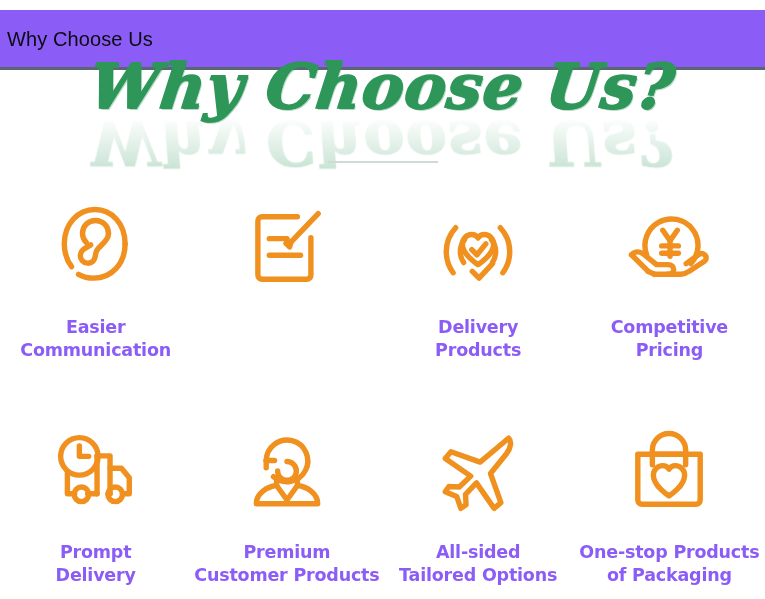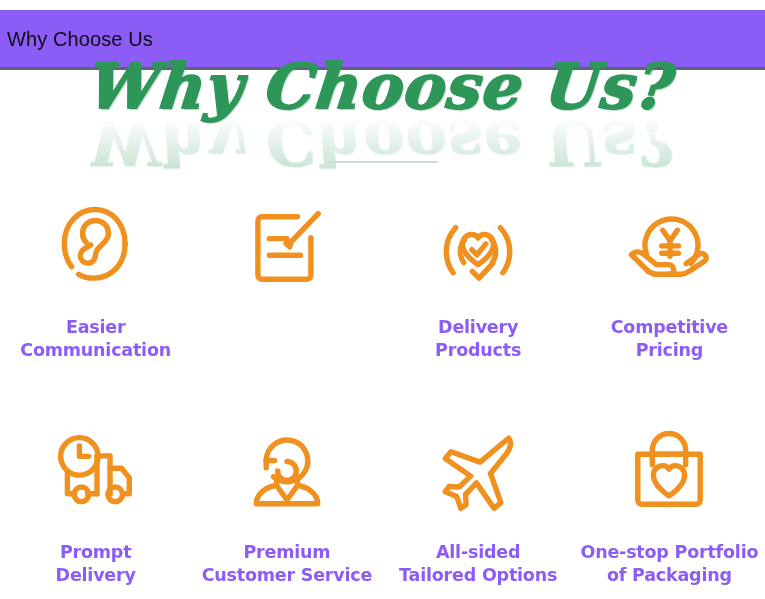--- a/index.html
+++ b/index.html
@@ -243,21 +243,21 @@
         <path d="M30 38a20 20 0 1 1 7 15.5"></path>
         <path d="M30 38v7"></path>
         <path d="M30 38h8"></path>
         <path d="M41 48a9 9 0 1 0 9-9"></path>
         <path d="M40 55v7"></path>
         <path d="M60 55v7"></path>
         <path d="M20.5 79.5c0-10 10.5-16.5 19.5-17.5l10 14 10-14c9 1 19.5 7.5 19.5 17.5z"></path>
       </svg>
     </div>
     <div class="cell-label">Premium
-Customer Service</div>
+Customer Products</div>
   </div>
 
   <div class="cell row2">
     <div class="icon-box">
       <svg viewBox="0 0 100 100" fill="none" stroke="#F0901E" stroke-width="5.2" stroke-linecap="round" stroke-linejoin="round">
         <path d="M79.5 16.5c3 3 2.5 9-2.5 15.5L62 50.5l10 28-6.5 5.5-17-24.5L38 70.5l.5 10-5 3.5-4-11.5-11-4.5 3.5-5 10 .5 11-10.5L18.5 36l5.5-6.5 28 10 18.5-15.5c6.5-5 6-5.5 9-7.5z"></path>
       </svg>
     </div>
     <div class="cell-label">All-sided
 Tailored Options</div>
@@ -265,17 +265,17 @@
 
   <div class="cell row2">
     <div class="icon-box">
       <svg viewBox="0 0 100 100" fill="none" stroke="#F0901E" stroke-width="5.2" stroke-linecap="round" stroke-linejoin="round">
         <path d="M20 32h60v44a4 4 0 0 1-4 4H24a4 4 0 0 1-4-4z"></path>
         <path d="M34 42V28a16 16 0 0 1 32 0v14"></path>
         <path d="M37 32h26"></path>
         <path d="M50 72s15-9.5 15-19.7c0-5.4-4-9.4-8.8-9.4-3.2 0-5.2 1.6-6.2 3.4-1-1.8-3-3.4-6.2-3.4-4.8 0-8.8 4-8.8 9.4C35 62.5 50 72 50 72z"></path>
       </svg>
     </div>
-    <div class="cell-label">One-stop Portfolio
+    <div class="cell-label">One-stop Products
 of Packaging</div>
   </div>
 
 </div>
 
 </body></html>

